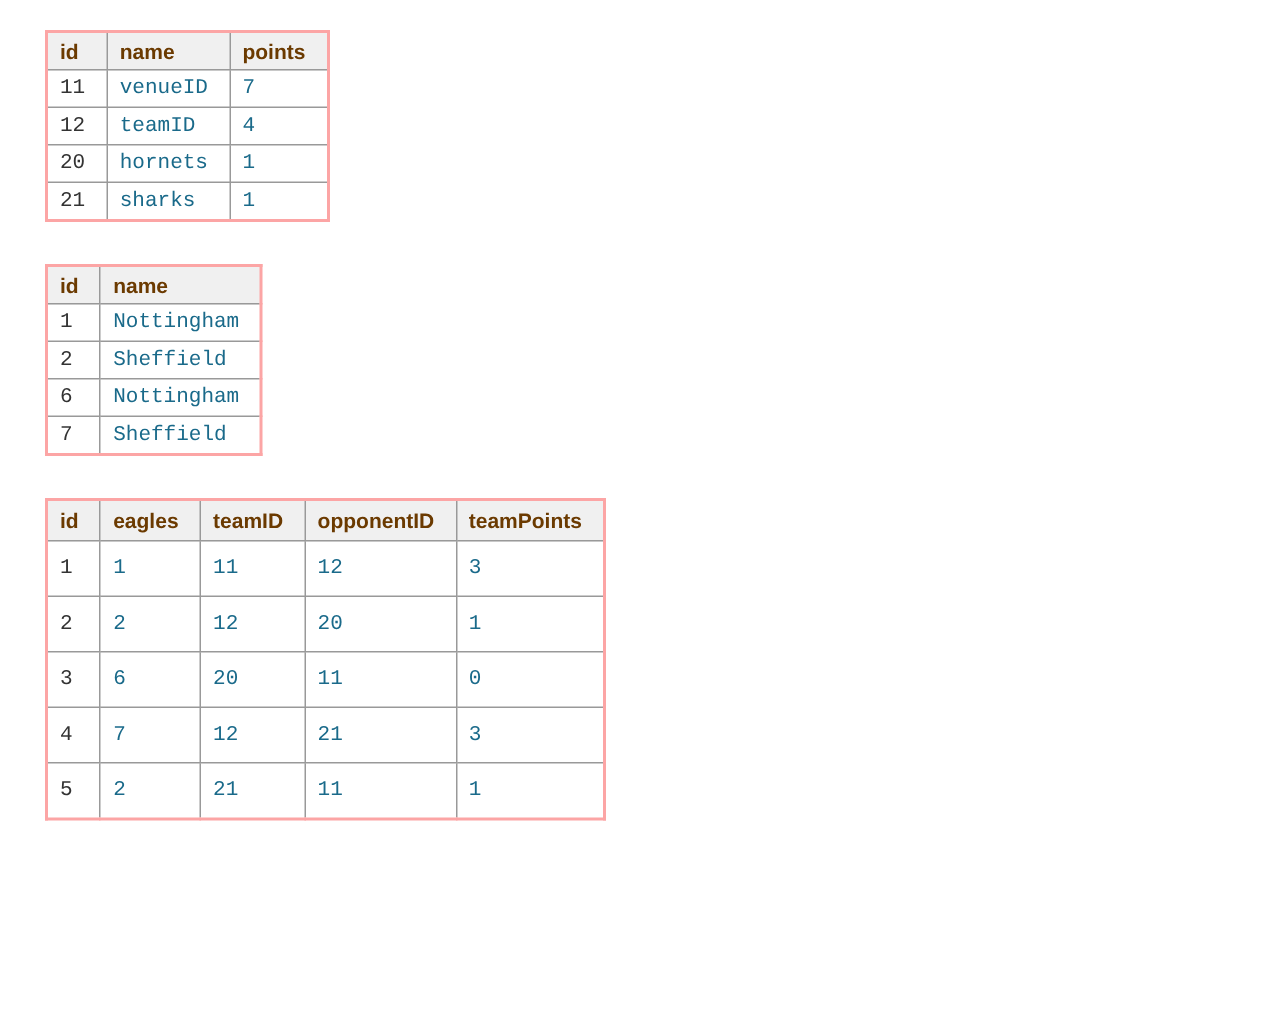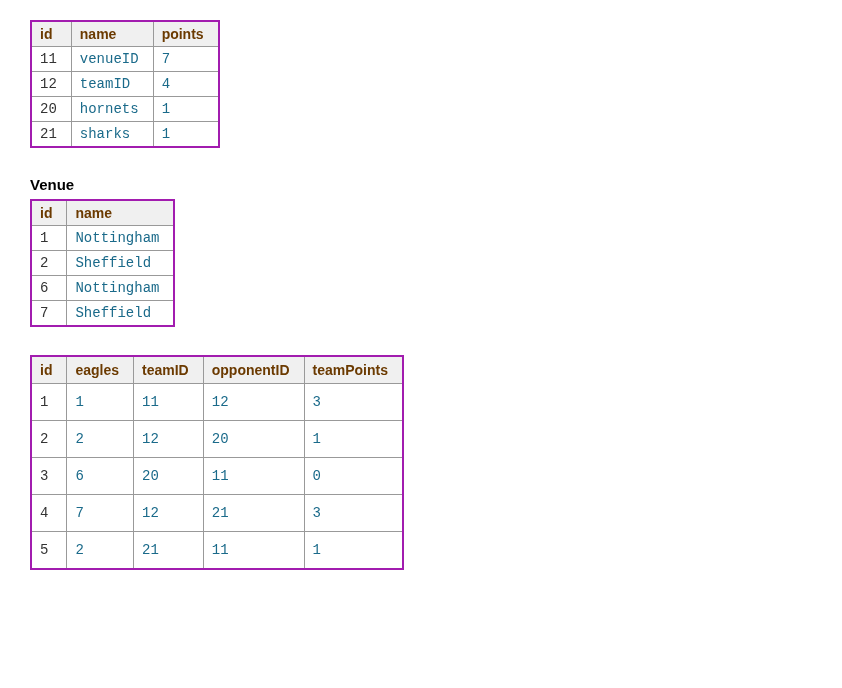--- a/index.html
+++ b/index.html
@@ -22,21 +22,21 @@
 
     .section-title {
       font-weight: bold;
       font-size: 15px;
       margin-bottom: 6px;
       color: #000;
     }
 
     table {
       border-collapse: collapse;
-      border: 2px solid #a21caf;
+      border: 2px solid #fca5a5;
     }
 
     th, td {
       border: 1px solid #999;
       padding: 4px 14px 4px 8px;
       text-align: left;
       white-space: nowrap;
     }
 
     th {
@@ -94,21 +94,20 @@
         <tr>
       <td>21</td>
       <td>sharks</td>
       <td>1</td>
     </tr>
       </tbody>
   </table>
 </div>
 
 <div class="section">
-  <div class="section-title">Venue</div>
   <table>
     <thead>
       <tr>
         <th>id</th>
         <th>name</th>
       </tr>
     </thead>
     <tbody id="venue-body">
     <tr>
       <td>1</td>

